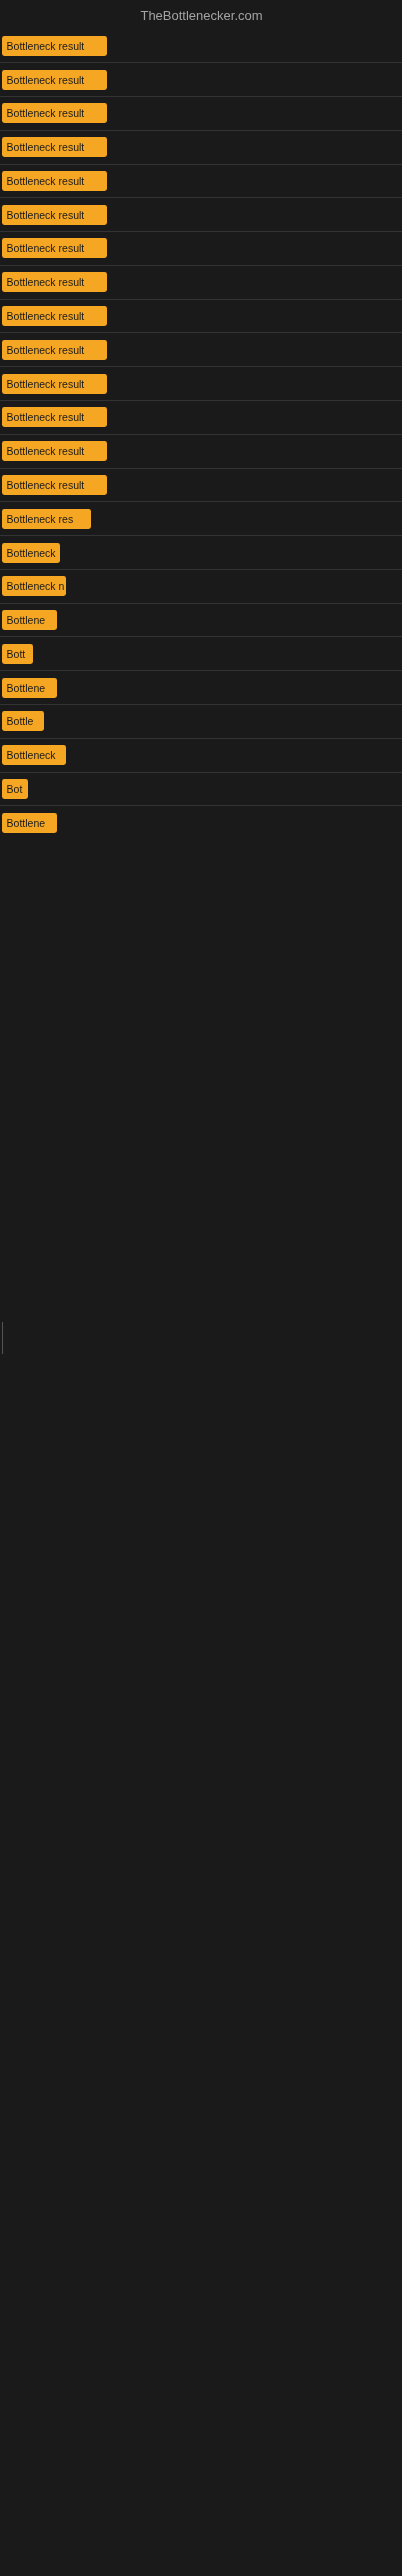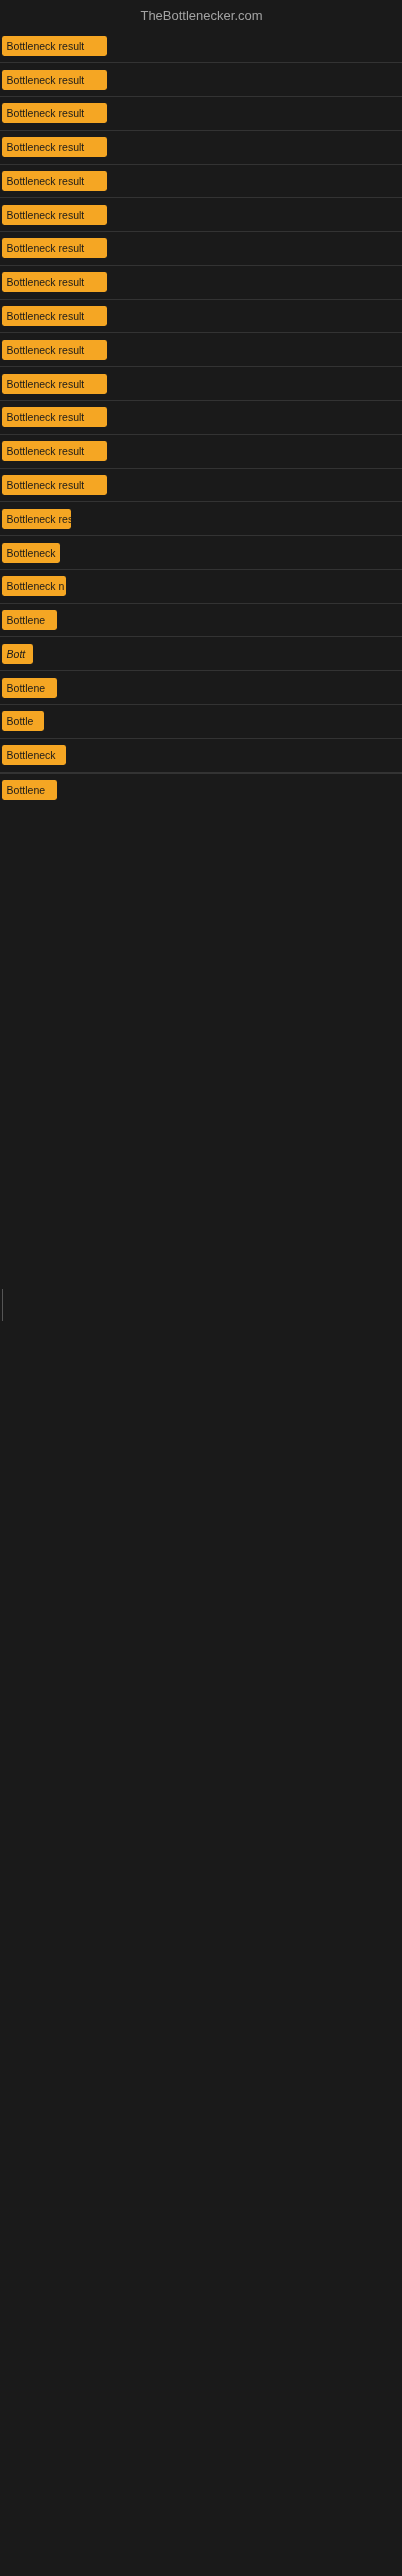--- a/index.html
+++ b/index.html
@@ -120,51 +120,54 @@
     <hr class="divider">
     <div class="bottleneck-item">
       <div class="bottleneck-badge" style="max-width: 105px; width: 105px;">Bottleneck result</div>
     </div>
     <hr class="divider">
     <div class="bottleneck-item">
       <div class="bottleneck-badge" style="max-width: 105px; width: 105px;">Bottleneck result</div>
     </div>
     <hr class="divider">
     <div class="bottleneck-item">
-      <div class="bottleneck-badge" style="max-width: 89px; width: 69px;">Bottleneck res</div>
+      <div class="bottleneck-badge" style="max-width: 89px; width: 89px;">Bottleneck res</div>
     </div>
     <hr class="divider">
     <div class="bottleneck-item">
       <div class="bottleneck-badge" style="max-width: 58px; width: 58px;">Bottleneck</div>
     </div>
     <hr class="divider">
     <div class="bottleneck-item">
       <div class="bottleneck-badge" style="max-width: 72px; width: 64px;">Bottleneck n</div>
     </div>
     <hr class="divider">
     <div class="bottleneck-item">
       <div class="bottleneck-badge" style="max-width: 55px; width: 55px;">Bottlene</div>
     </div>
     <hr class="divider">
     <div class="bottleneck-item">
-      <div class="bottleneck-badge" style="max-width: 31px; width: 31px; font-style: italic;">Bott</div>
+      <div class="bottleneck-badge" style="max-width: 31px; width: 31px;">Bott</div>
     </div>
     <hr class="divider">
     <div class="bottleneck-item">
       <div class="bottleneck-badge" style="max-width: 55px; width: 55px;">Bottlene</div>
     </div>
     <hr class="divider">
     <div class="bottleneck-item">
       <div class="bottleneck-badge" style="max-width: 42px; width: 42px;">Bottle</div>
     </div>
     <hr class="divider">
     <div class="bottleneck-item">
       <div class="bottleneck-badge" style="max-width: 64px; width: 80px;">Bottleneck</div>
     </div>
     <hr class="divider">
+    <div class="bottleneck-item">
+      <div class="bottleneck-badge" style="max-width: 26px; width: 26px;">Bot</div>
+    </div>
     <hr class="divider">
     <div class="bottleneck-item">
       <div class="bottleneck-badge" style="max-width: 55px; width: 55px;">Bottlene</div>
     </div>
   </div>
 
 <div class="bottom-area">
   <div class="bottom-line"></div>
 </div>
 

